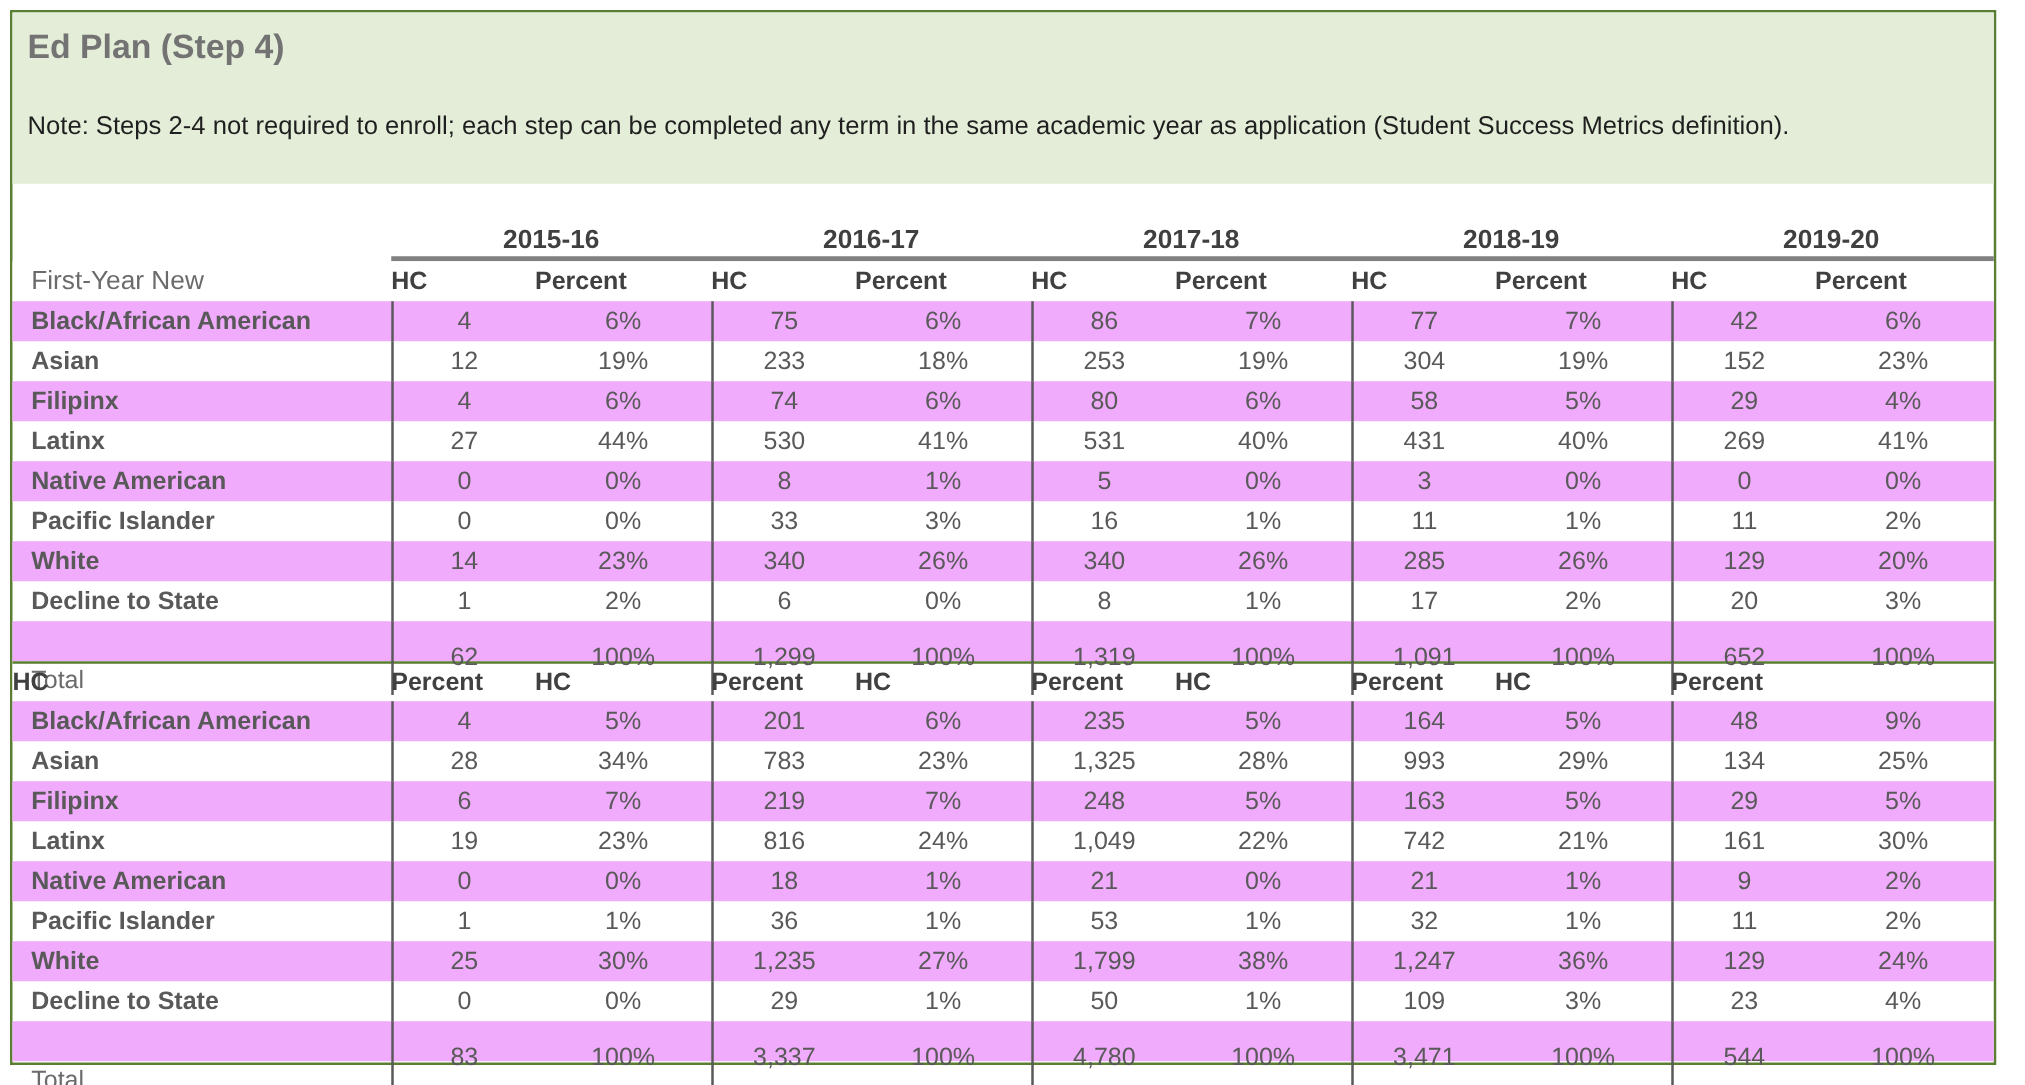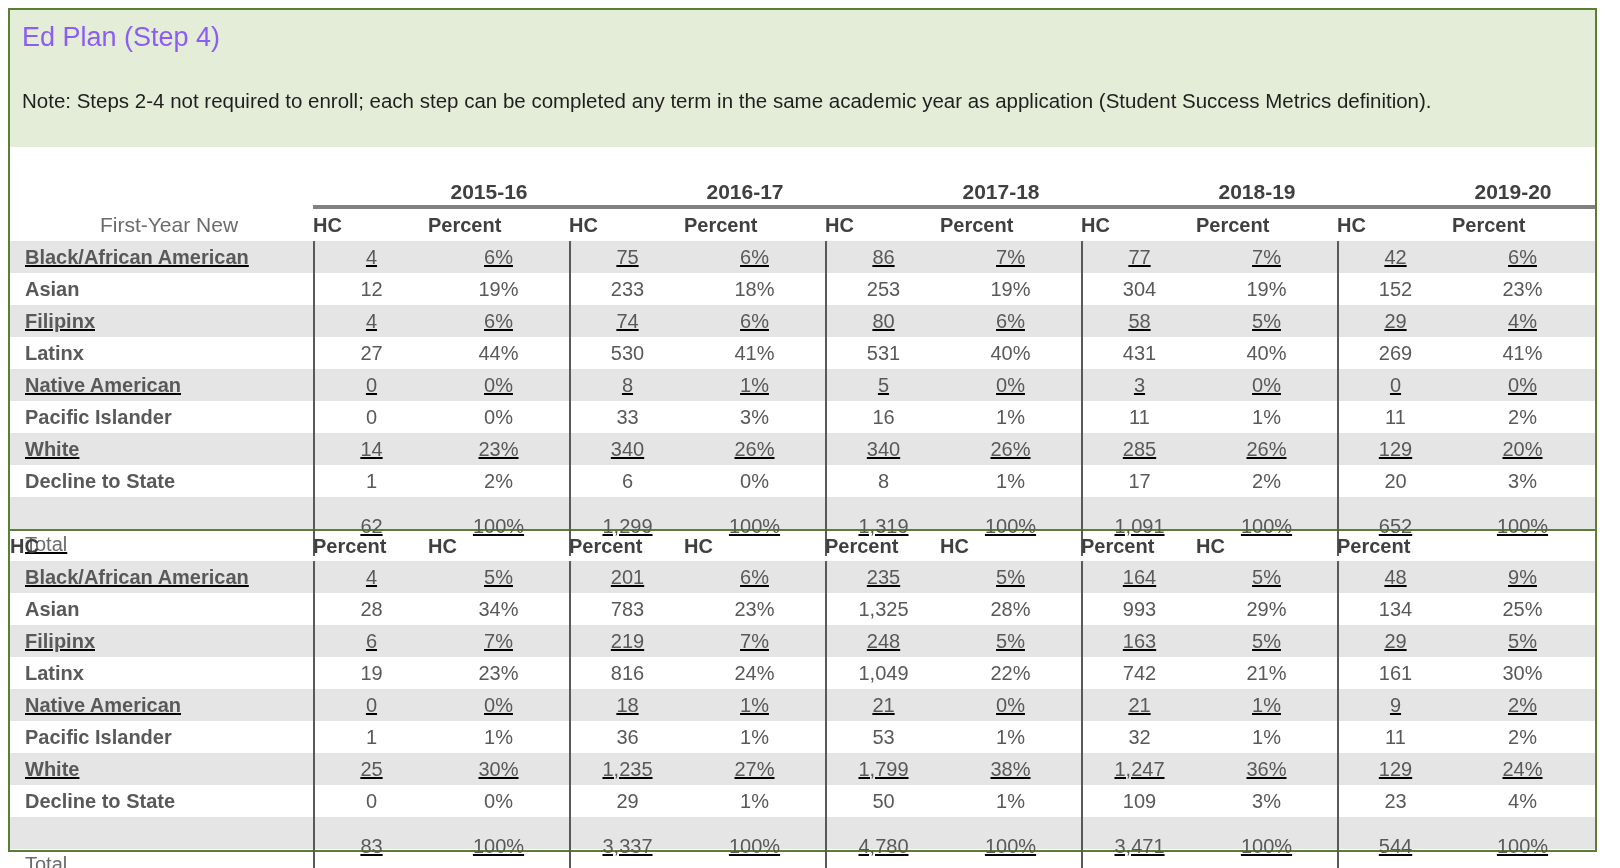--- a/index.html
+++ b/index.html
@@ -14,47 +14,47 @@
     width: 1589px; height: 844px;
     border: 2px solid #5a7e32;
     background: #ffffff;
   }
   .header-band {
     width: 100%; height: 137px;
     background: #e4edd8;
     padding: 8px 16px 0 12px;
   }
   .title {
-    color: #8b5cf6; font-weight: normal; font-size: 27px;
+    color: #737373; font-weight: bold; font-size: 27px;
     margin-top: 4px; letter-spacing: 0px;
   }
   .note { color: #1f1f1f; font-size: 20.5px; margin-top: 36px; }
   .source { color: #1f1f1f; font-size: 20.5px; margin-top: 14px; }
 
   .table { padding-top: 26px; }
   .trow {
     display: grid;
     grid-template-columns: 303px repeat(5, 115px 141px);
     align-items: center;
   }
-  .year-row { height: 32px; align-items: end; padding-left: 48px; }
+  .year-row { height: 32px; align-items: end; }
   .year-cell {
     grid-column: span 2; text-align: center;
     color: #404040; font-weight: bold; font-size: 21px;
     padding-bottom: 1px;
   }
   .year-rule { height: 4px; background: #808080; margin-left: 303px; }
 
   .sec-row { height: 32px; background: #ffffff; }
   .sec-row.transfer { border-top: 2px solid #5a7e32; }
-  .sec-label { color: #6b6b6b; font-size: 21px; padding-left: 15px; text-align: center; }
+  .sec-label { color: #6b6b6b; font-size: 21px; padding-left: 15px; }
   .sub-h { color: #404040; font-weight: bold; font-size: 20px; }
 
   .drow { height: 32px; }
-  .drow.stripe { background: #e5e5e5; text-decoration: underline; }
+  .drow.stripe { background: #f0abfc; }
   .rlabel {
     color: #595959; font-weight: bold; font-size: 20px;
     padding-left: 15px; white-space: nowrap;
   }
   .drow.total-row .rlabel { font-weight: normal; color: #6b6b6b; margin-top: 36px; }
   .val { text-align: center; color: #595959; font-size: 20px; align-self: stretch; display: flex; align-items: center; justify-content: center; }
   .val.grp-start { border-left: 2px solid #595959; }
 </style>
 </head>
 <body>

